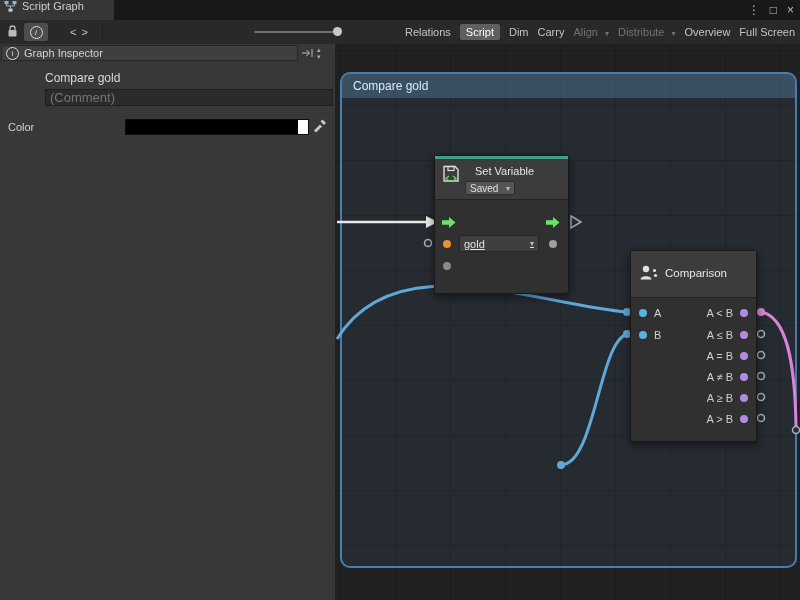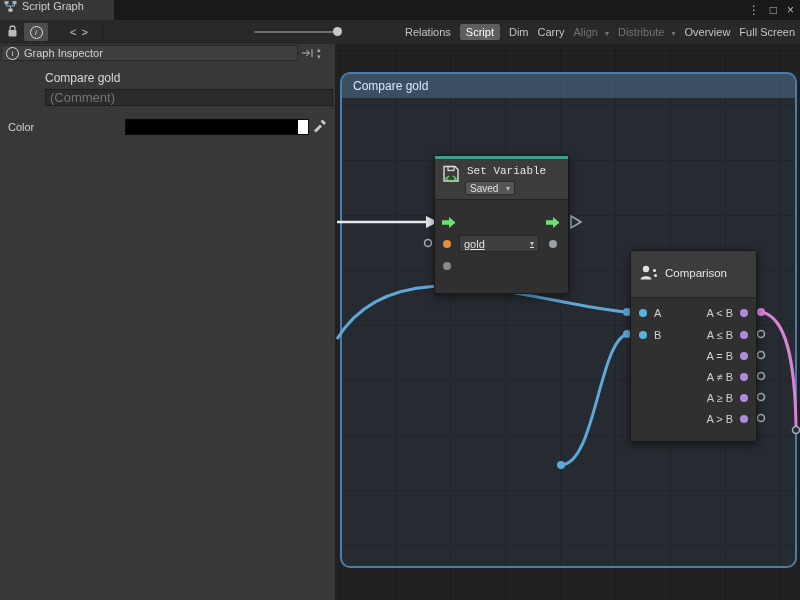--- a/index.html
+++ b/index.html
@@ -61,21 +61,21 @@
   .dot{position:absolute;width:8px;height:8px;border-radius:50%;}
   .mini-dd{position:absolute;background:#555;border:1px solid #2c2c2c;border-radius:2px;color:#e0e0e0;font-size:10px;
            display:flex;align-items:center;justify-content:space-between;padding:0 4px;box-sizing:border-box;}
   .field-dd{position:absolute;background:#3f3f3f;border:1px solid #262626;border-radius:2px;color:#e2e2e2;font-size:11px;
            display:flex;align-items:center;justify-content:space-between;padding:0 4px;box-sizing:border-box;text-decoration:underline;}
   .caret{font-size:8px;color:#bbb;margin-left:4px;}
 
   
   .sv{left:99px;top:111px;width:133px;height:137px;}
   .sv .node-header{height:40px;border-top:3px solid #3f9e8c;}
-  .sv-title{position:absolute;left:32px;top:6px;font-family:Liberation Mono, monospace;}
+  .sv-title{position:absolute;left:40px;top:6px;}
   .sv-dd{left:30px;top:22px;width:50px;height:14px;}
   .sv-flow-l{position:absolute;left:7px;top:61px;}
   .sv-flow-r{position:absolute;left:111px;top:61px;}
   .sv-gold-dd{left:24px;top:79px;width:80px;height:17px;}
 
   
   .cmp{left:295px;top:206px;width:125px;height:190px;}
   .cmp .node-header{height:46px;text-decoration:underline;}
   .cmp-title{position:absolute;left:34px;top:16px;font-size:11.5px;}
   .c-row{position:absolute;left:0;right:0;height:20px;display:flex;align-items:center;justify-content:space-between;

